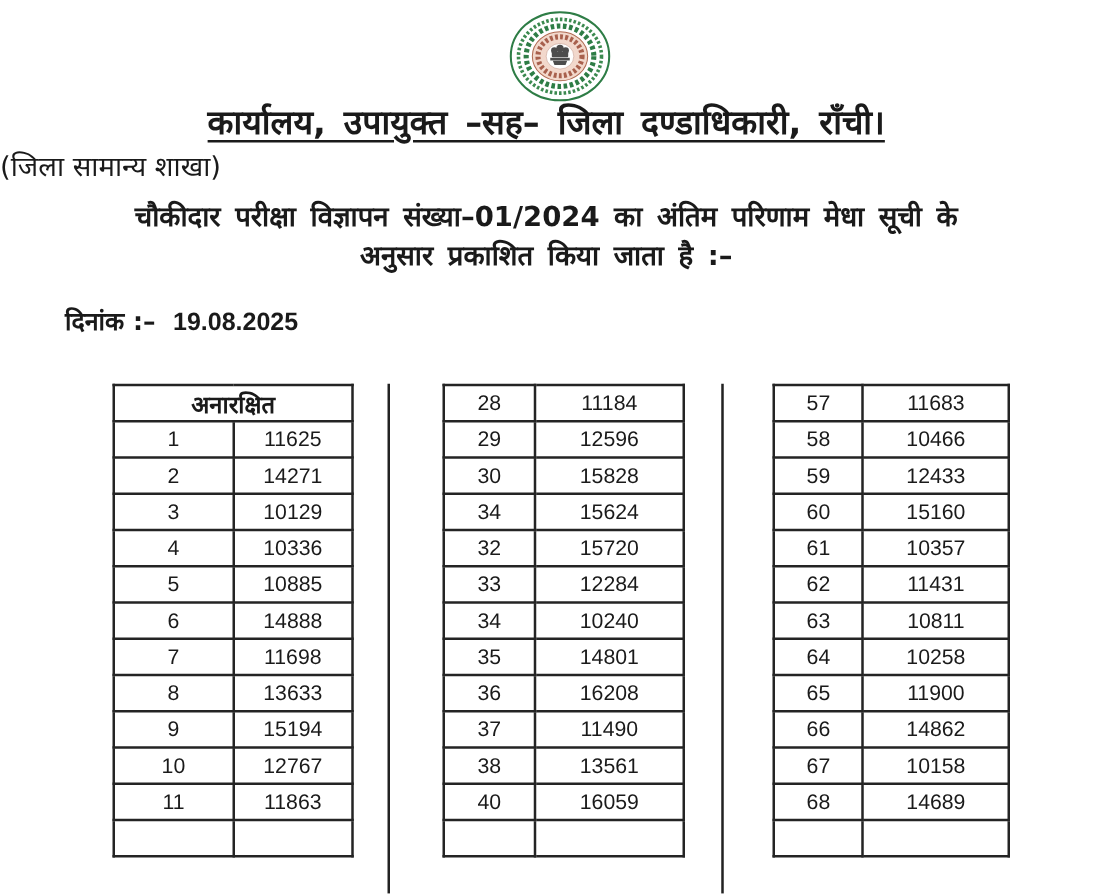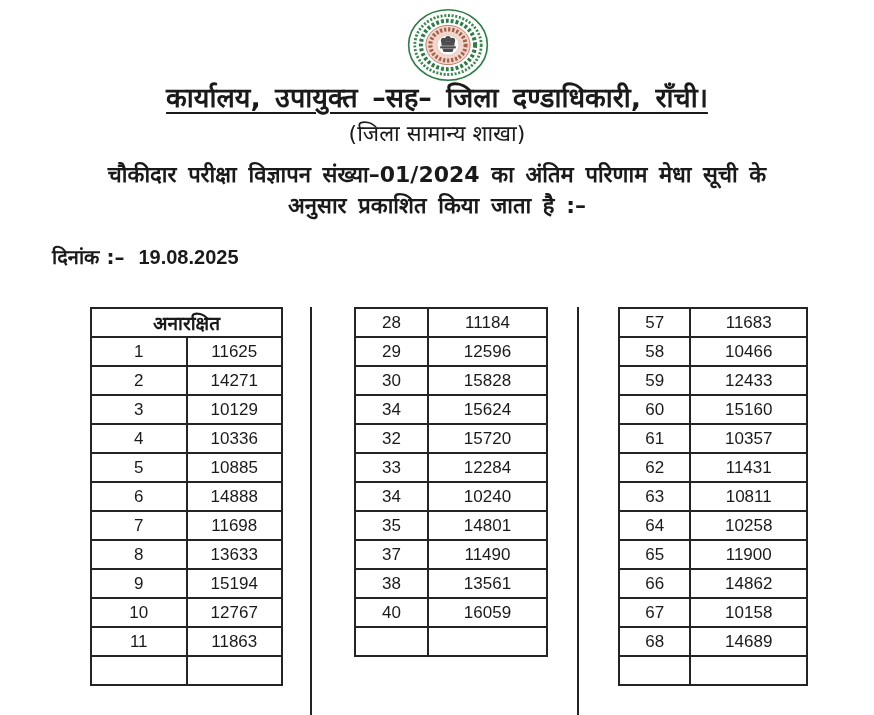--- a/index.html
+++ b/index.html
@@ -33,21 +33,20 @@
     text-decoration: underline;
     text-decoration-thickness: 2px;
     text-underline-offset: 5px;
     white-space: nowrap;
   }
   .subtitle {
     position: absolute;
     top: 117px;
     left: 0;
     width: 100%;
-    text-align: center;
     font-size: 22px;
     font-weight: normal;
   }
   .notice {
     position: absolute;
     top: 159px;
     left: 0;
     width: 100%;
     text-align: center;
     font-size: 22px;
@@ -232,20 +231,24 @@
             </tr>
             <tr>
               <td>34</td>
               <td>10240</td>
             </tr>
             <tr>
               <td>35</td>
               <td>14801</td>
             </tr>
             <tr>
+              <td>36</td>
+              <td>16208</td>
+            </tr>
+            <tr>
               <td>37</td>
               <td>11490</td>
             </tr>
             <tr>
               <td>38</td>
               <td>13561</td>
             </tr>
             <tr>
               <td>40</td>
               <td>16059</td>

